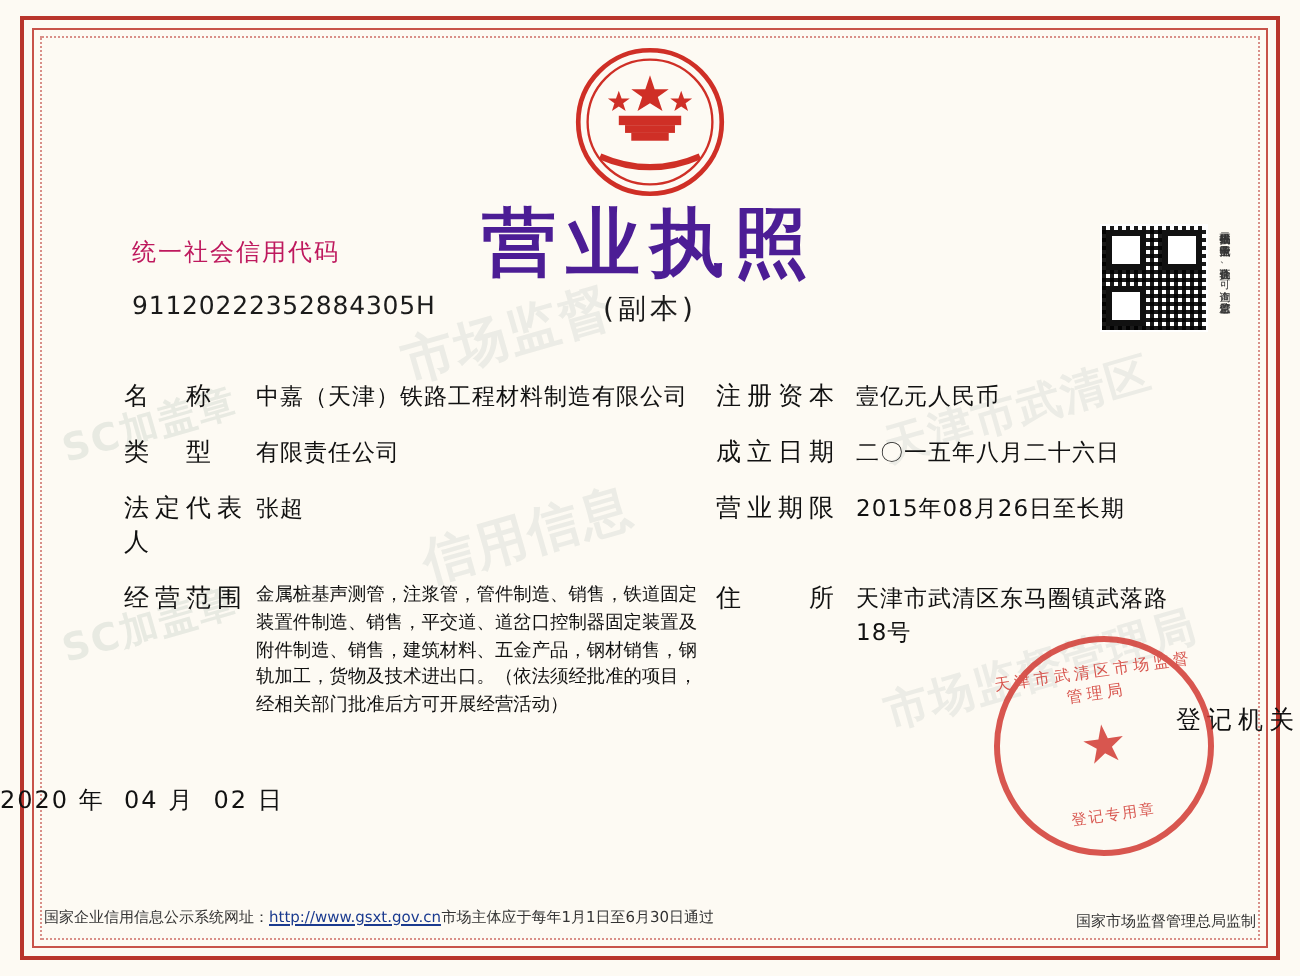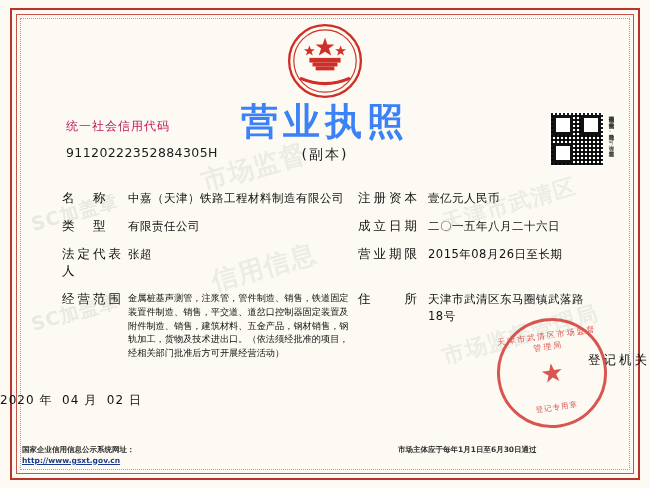--- a/index.html
+++ b/index.html
@@ -74,21 +74,21 @@
   .title-block {
     position: absolute;
     left: 0; right: 0;
     top: 103px;
     text-align: center;
   }
   .title-main {
     font-family: Liberation Sans, sans-serif;
     font-size: 37px;
     font-weight: bold;
-    color: #3b82f6;
+    color: #4c1d95;
     letter-spacing: 5px;
     line-height: 1;
   }
   .title-sub {
     margin-top: 6px;
     font-size: 14px;
     color: #1b1b1b;
     letter-spacing: 2px;
   }
 
@@ -268,21 +268,20 @@
   .footer {
     position: absolute;
     left: 22px; right: 22px;
     bottom: 22px;
     display: flex;
     justify-content: space-between;
     align-items: flex-start;
     font-size: 7.5px;
     color: #333;
     line-height: 1.5;
-    font-weight: bold;
   }
   .footer-left { width: 200px; }
   .footer-left a { color: #1a3a8f; text-decoration: underline; }
   .footer-center { width: 230px; text-align: left; }
   .footer-right { width: 180px; text-align: right; padding-top: 2px; }
 </style>
 </head>
 <body>
 
 <div id="license">
@@ -397,15 +396,16 @@
     <div class="seal-bottom-text">登记专用章</div>
   </div>
 
   <div class="footer">
     <div class="footer-left">
       <span>国家企业信用信息公示系统网址：</span><a href="#">http://www.gsxt.gov.cn</a>
     </div>
     <div class="footer-center">
       <div>市场主体应于每年1月1日至6月30日通过</div>
     </div>
+    <div class="footer-right">国家市场监督管理总局监制</div>
   </div>
 
 </div>
 
 </body></html>

